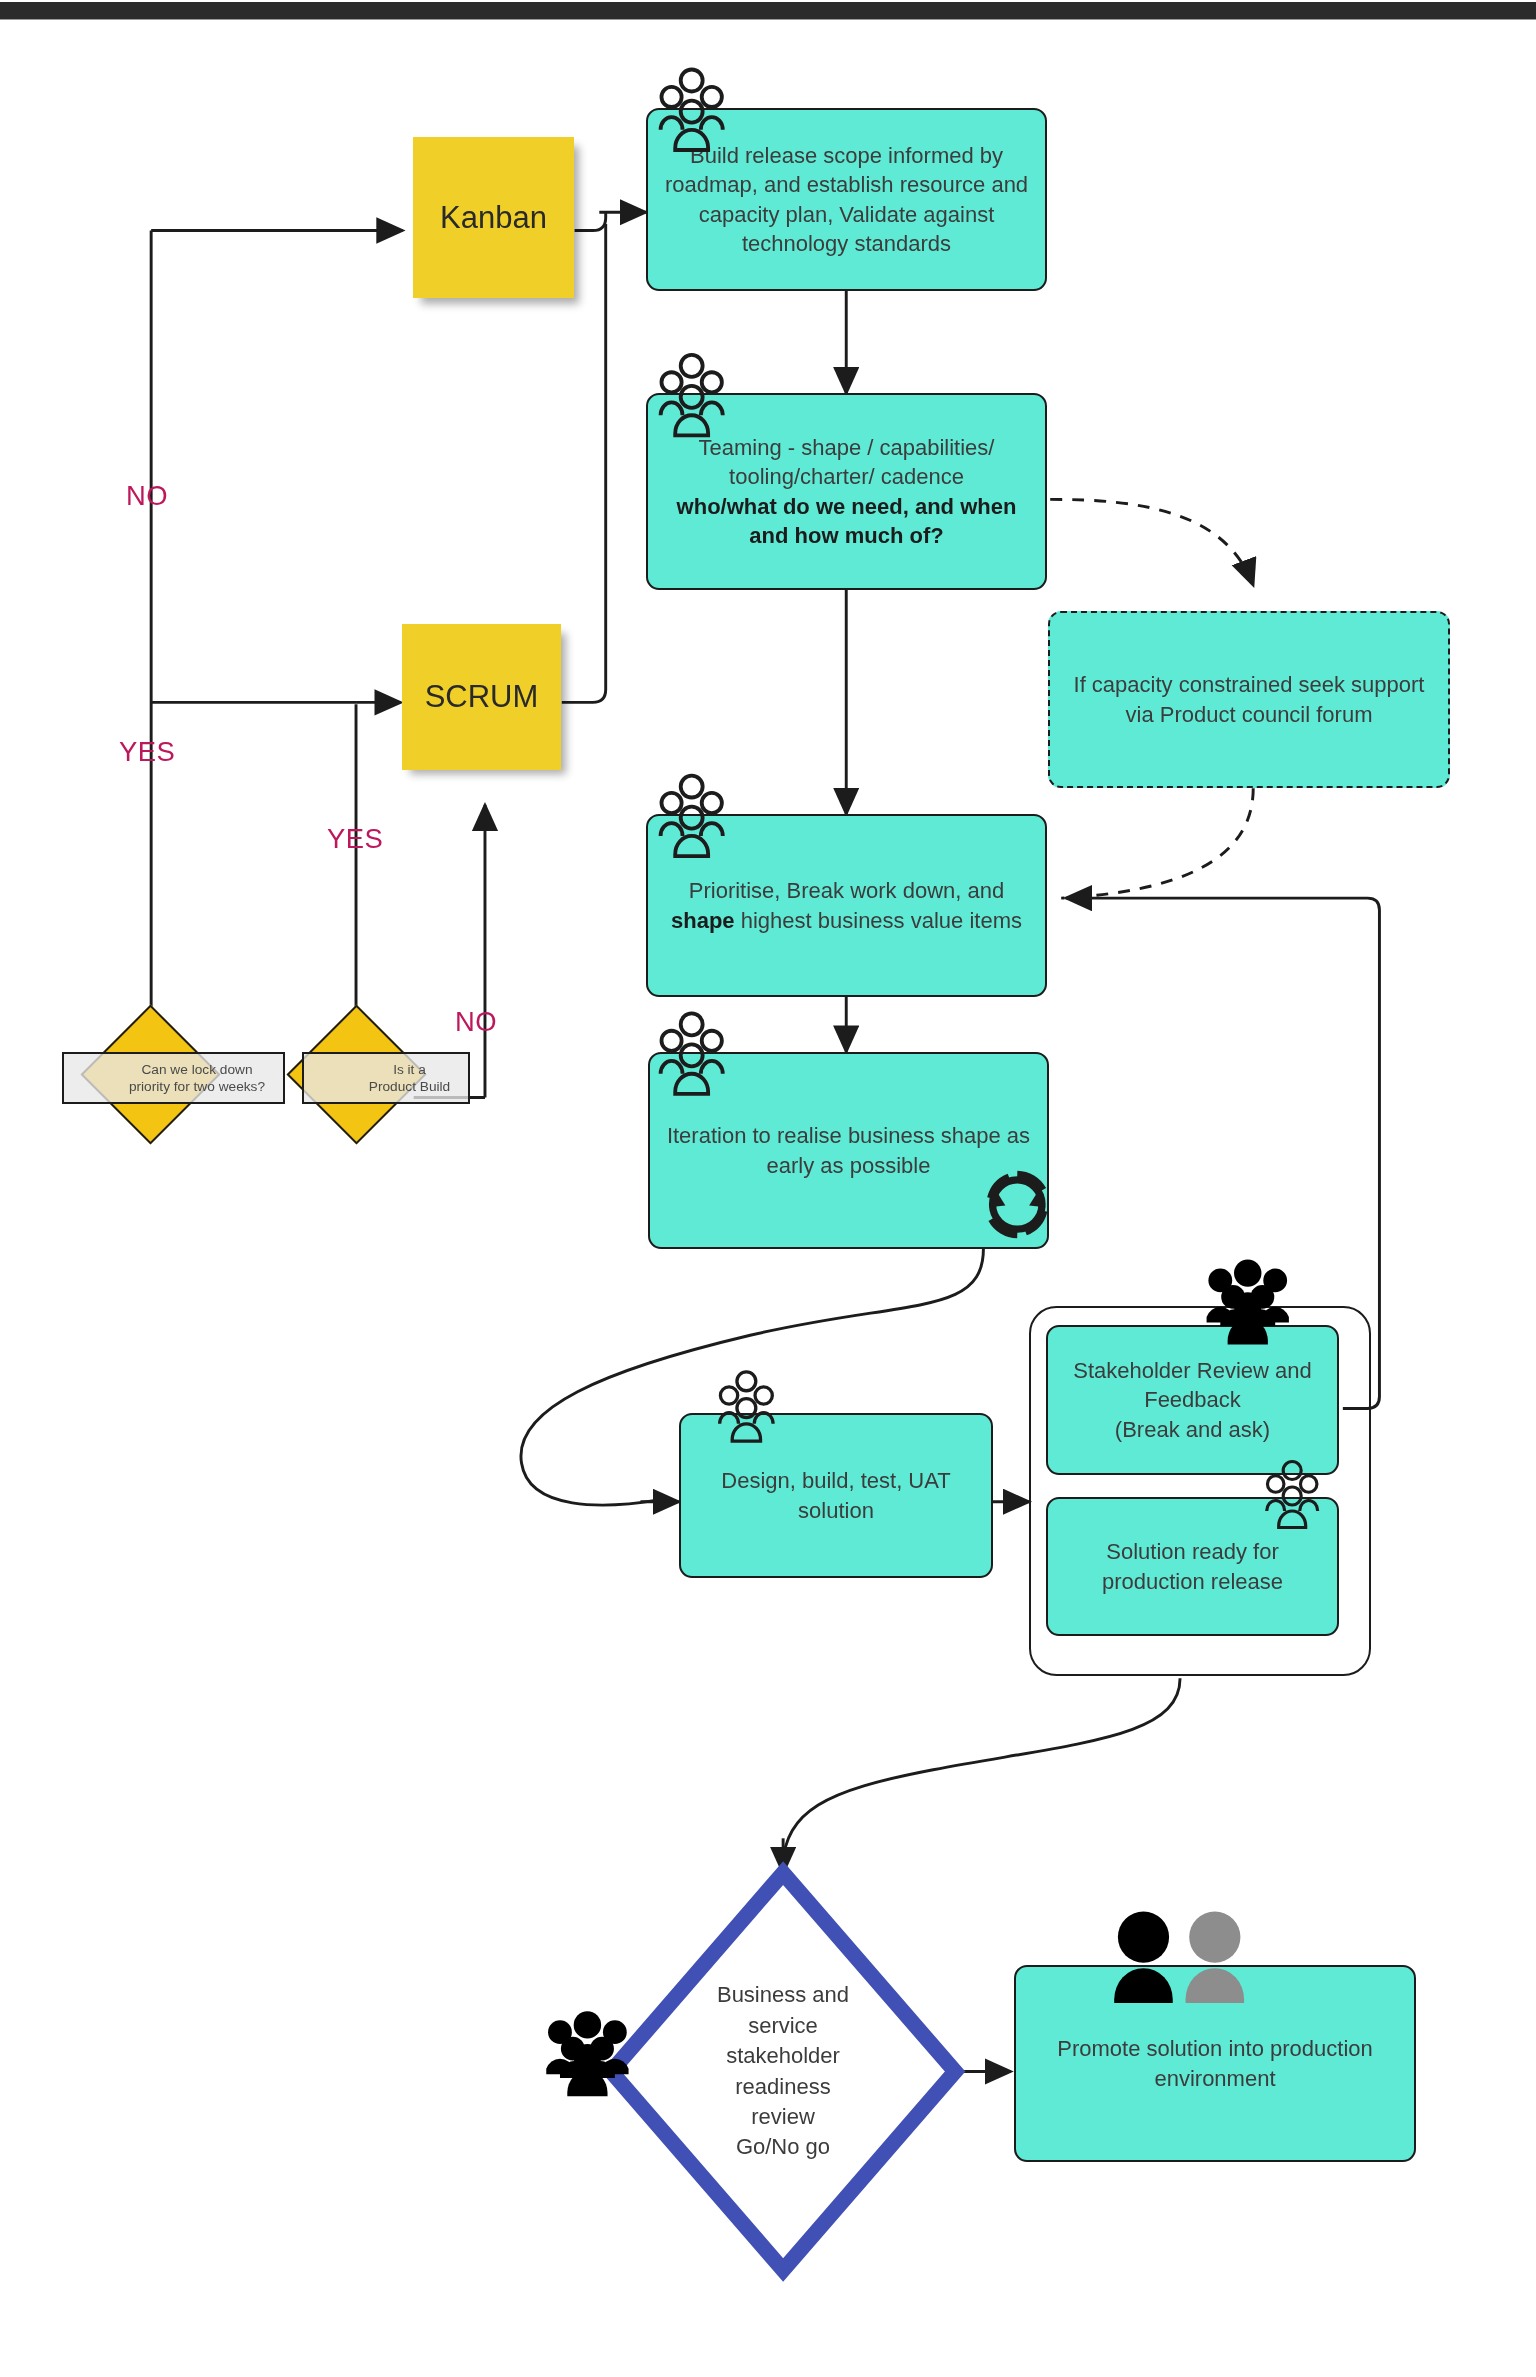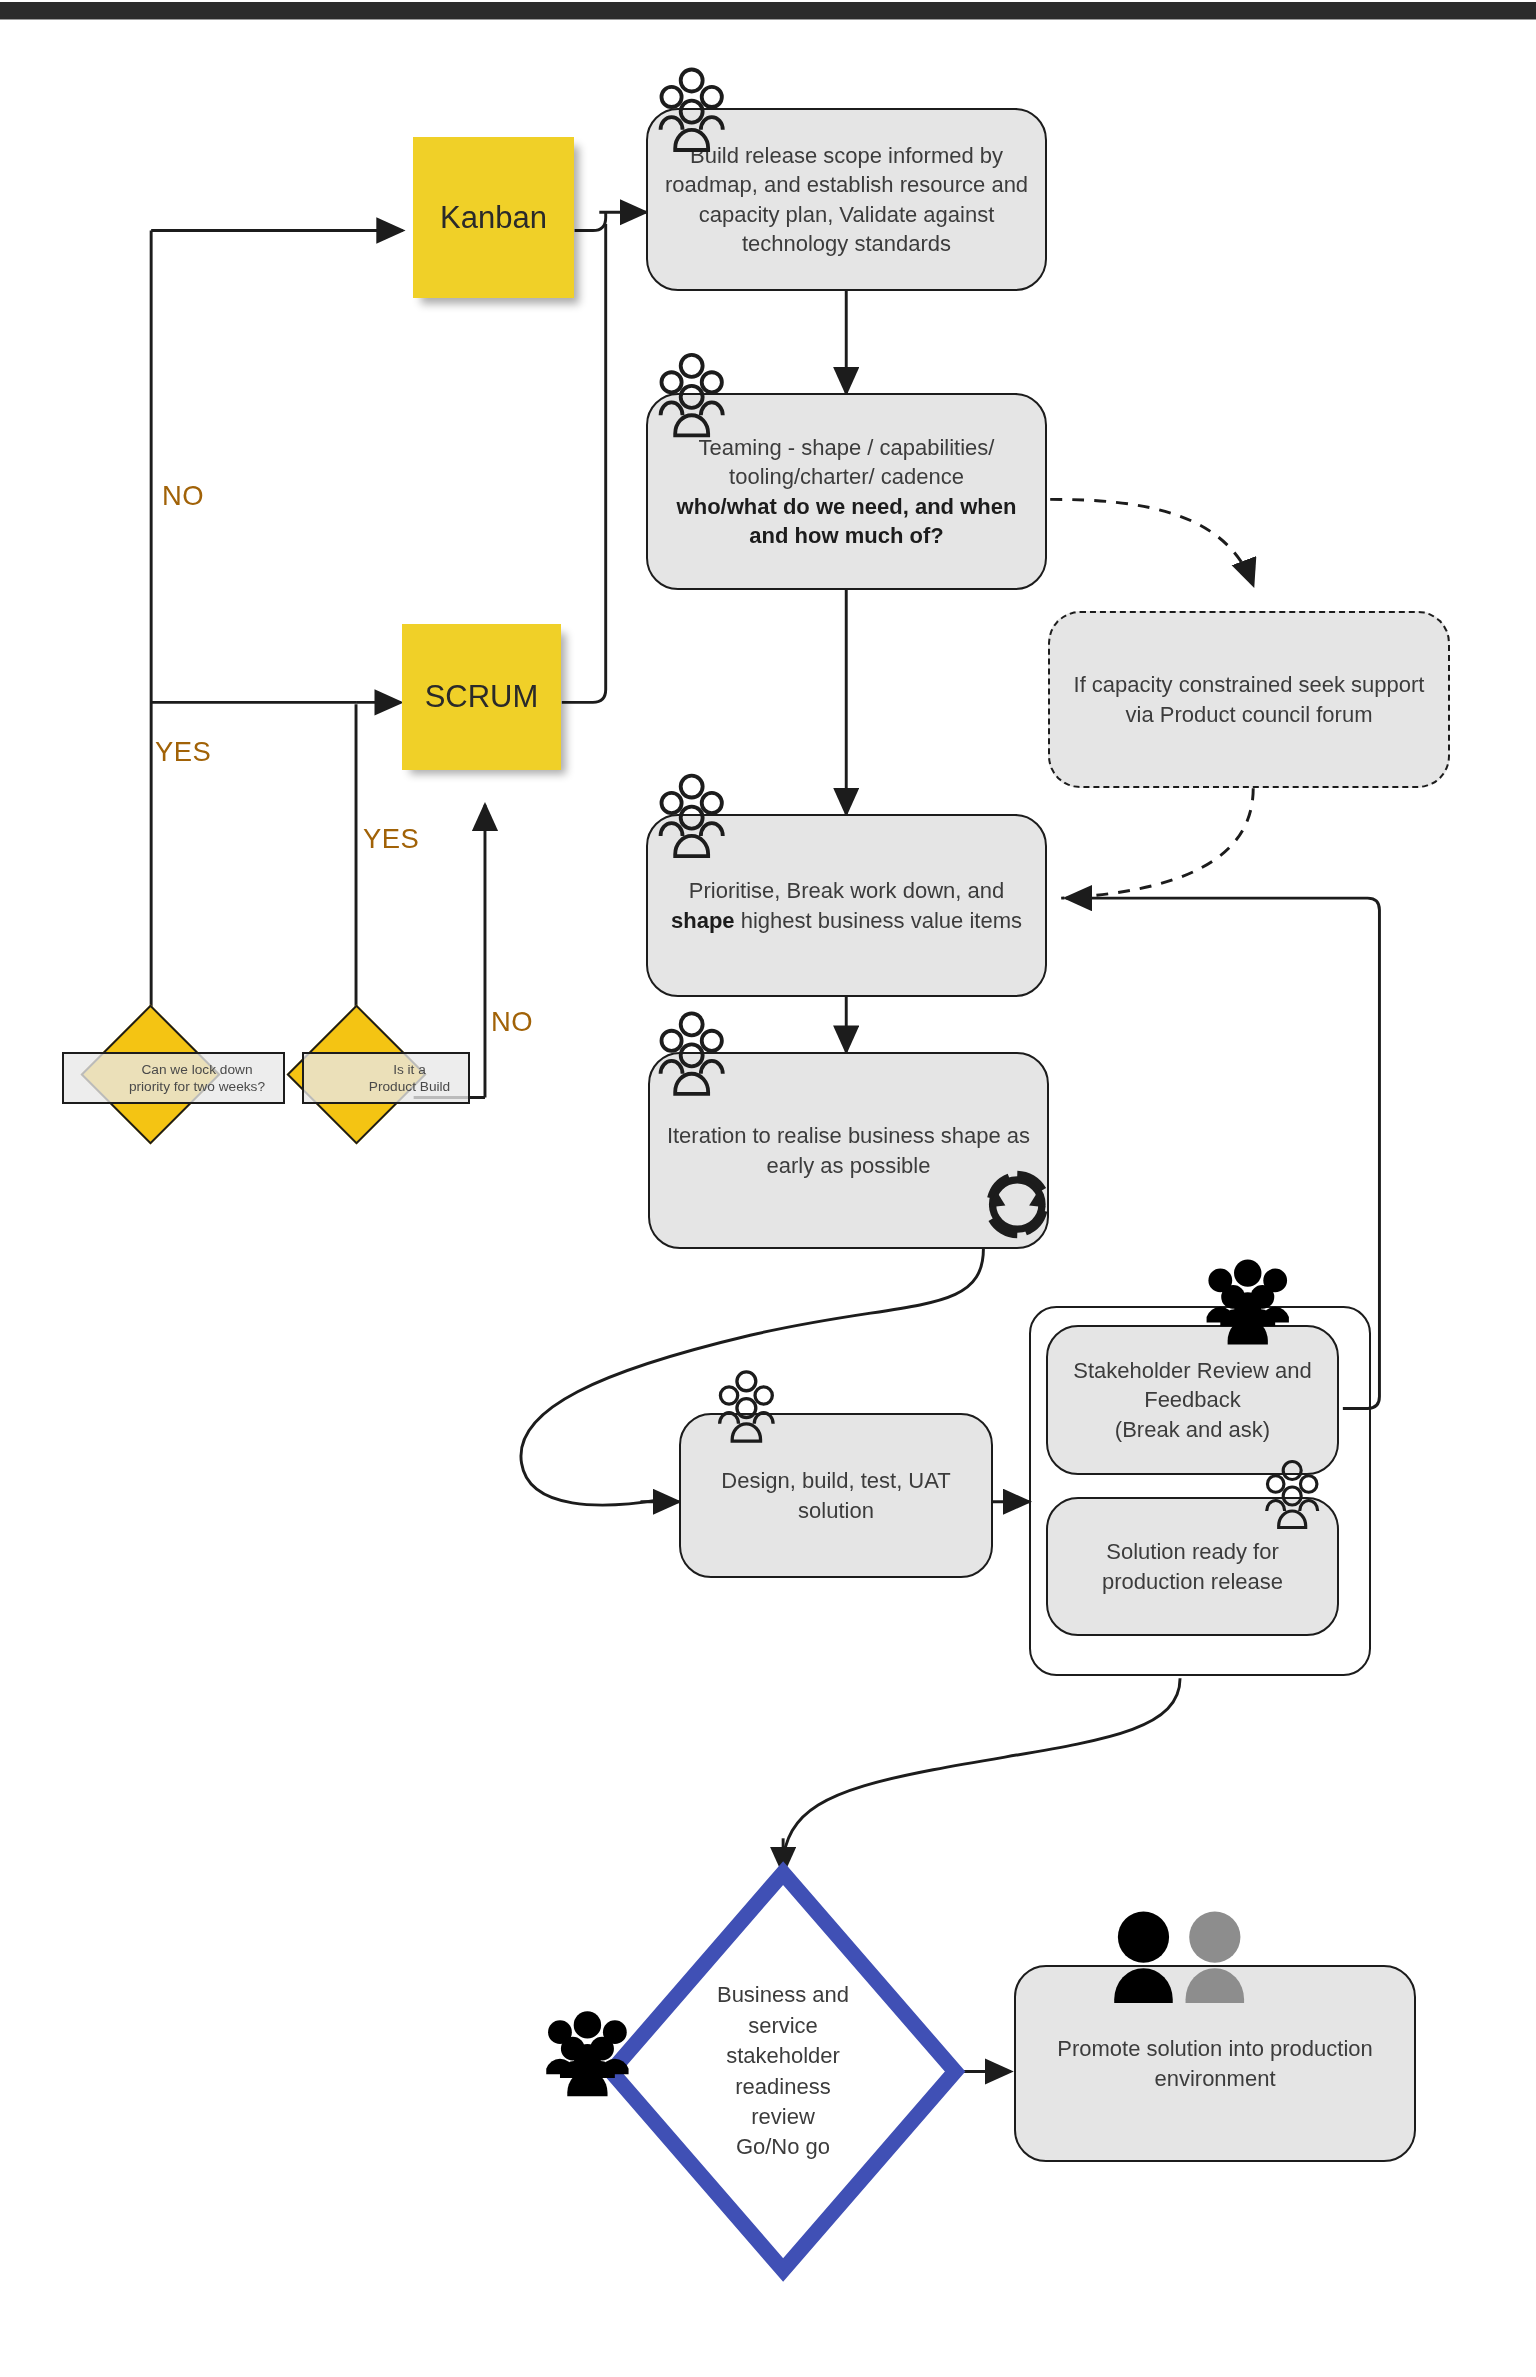--- a/index.html
+++ b/index.html
@@ -4,32 +4,32 @@
 <style>
   html,body{margin:0;padding:0;background:#ffffff;}
   body{width:1537px;height:2377px;position:relative;overflow:hidden;
        font-family:"Liberation Sans","DejaVu Sans",sans-serif;color:#3c3c3c;}
   #topbar{position:absolute;left:0;top:1.8px;width:1537px;height:17.4px;background:#2b2b2b;
           border-bottom:1.8px solid #9a9a9a;}
   #canvas{position:absolute;left:0;top:0;width:1537px;height:2377px;}
   svg.layer{position:absolute;left:0;top:0;width:1537px;height:2377px;overflow:visible;}
   .node{position:absolute;box-sizing:border-box;display:flex;align-items:center;
         justify-content:center;text-align:center;}
-  .rbox{border:2.3px solid #1c1c1c;border-radius:32px;background:#e5e5e5;
+  .rbox{border:2.3px solid #1c1c1c;border-radius:13px;background:#5eead4;
         font-size:22px;line-height:1.34;padding:9.1px 14.6px;}
   .rbox.dashed{border-style:dashed;border-width:2.7px;}
   .container-box{border:2.3px solid #1c1c1c;border-radius:27.4px;background:transparent;}
   .sticky{background:#f0d028;color:#2a2a2a;font-size:31px;
           box-shadow:6.4px 7.3px 8.2px -1.8px rgba(0,0,0,.32);}
   .yellow-diamond{background:#f4c413;border:2.3px solid #1c1c1c;
         transform:rotate(45deg);}
   .diamond-label{position:absolute;background:rgba(232,232,232,.78);
         border:2.3px solid #1c1c1c;font-size:13.7px;line-height:1.25;color:#4a4a4a;
         display:flex;align-items:center;justify-content:center;text-align:center;padding-left:47px;}
-  .edge-label{position:absolute;font-size:27.4px;color:#a16207;letter-spacing:0.5px;margin-left:36px;}
+  .edge-label{position:absolute;font-size:27.4px;color:#be185d;letter-spacing:0.5px;}
   .bold{font-weight:bold;color:#1c1c1c;}
   .txt{white-space:pre-line;}
 </style>
 </head>
 <body>
 
 <div id="topbar"></div>
 
 <div id="canvas">
 

